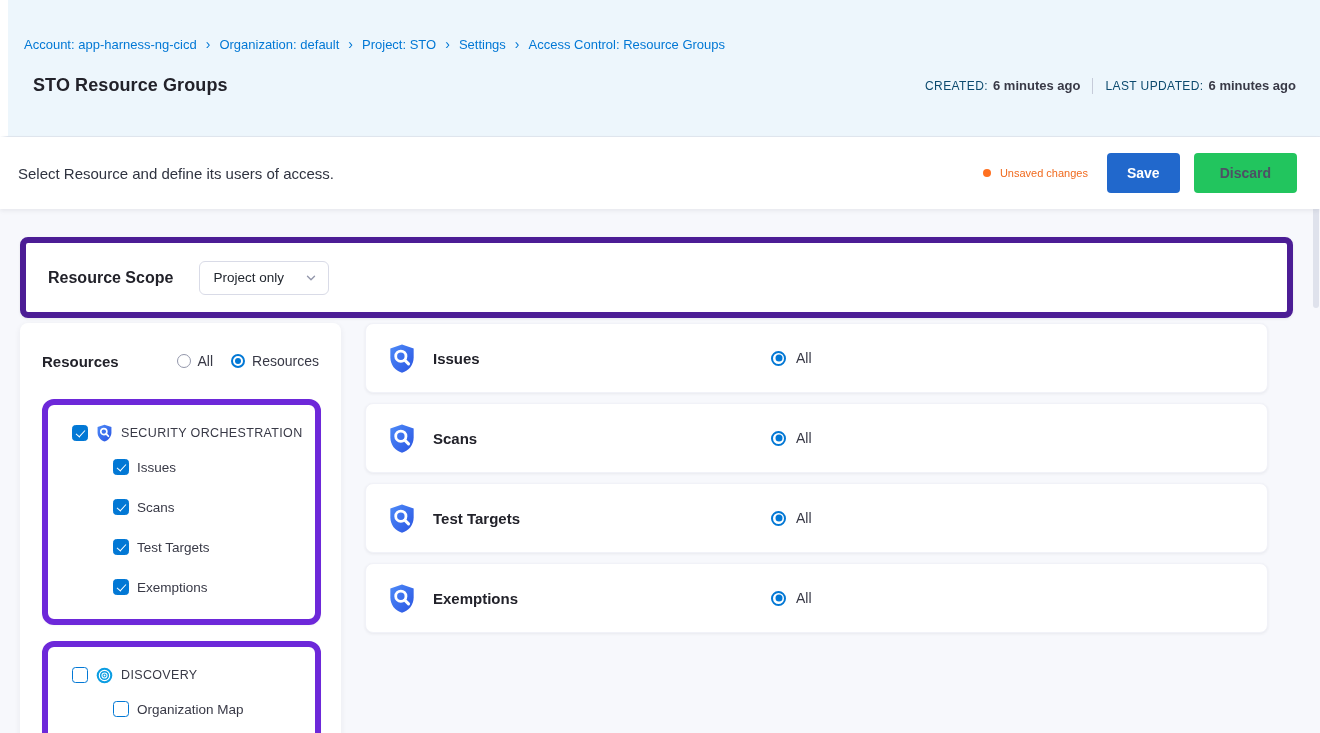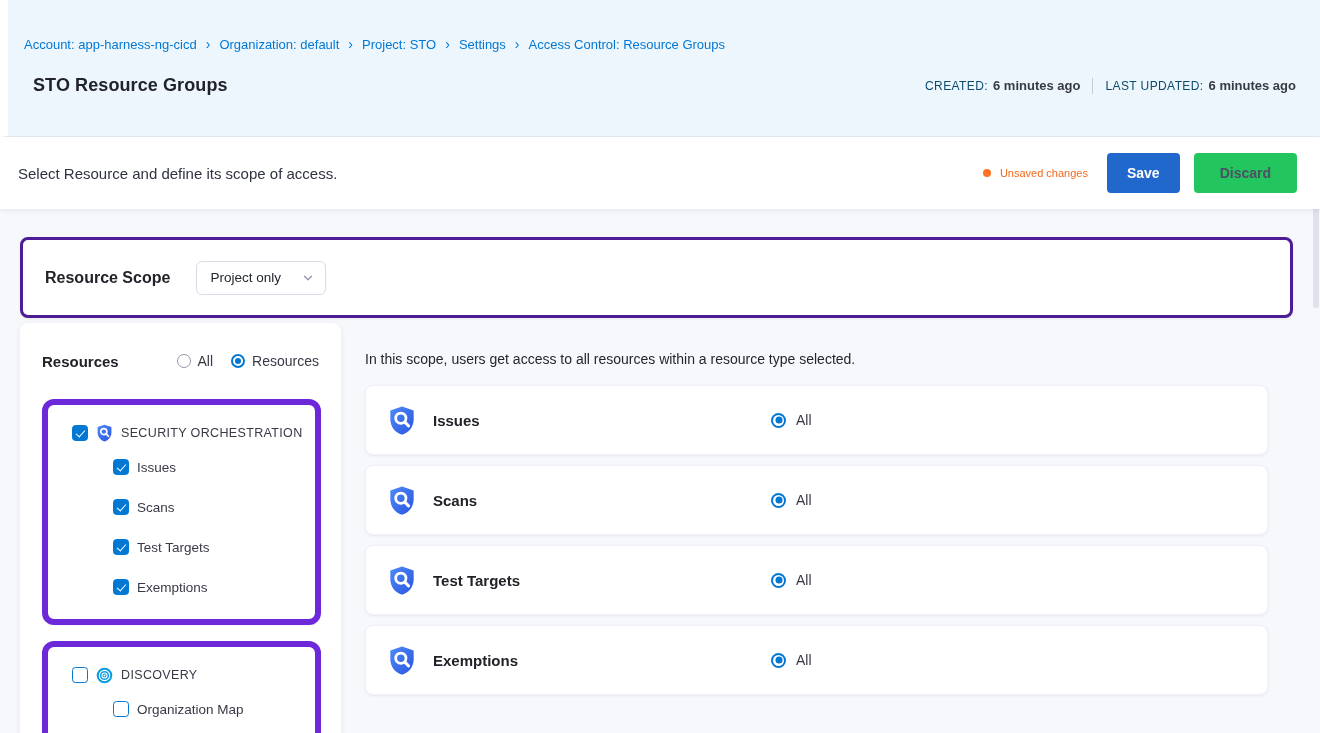--- a/index.html
+++ b/index.html
@@ -36,21 +36,21 @@
   .unsaved .dot { width:8px; height:8px; border-radius:50%; background:#ff7020; margin-right:9px; }
   .btn { border:none; border-radius:4px; height:40px; font-size:14px; font-weight:600; cursor:pointer;
          font-family:inherit; }
   .btn-save { background:#2168cc; color:#ffffff; padding:0 20px; margin-right:14px; }
   .btn-discard { background:#22c55e; color:#4e5065; padding:0 26px; }
 
   
   .content { padding:28px 27px 0 20px; }
   .scope-card {
     background:#fff; border-radius:8px; height:81px; display:flex; align-items:center;
-    padding:0 22px; box-shadow:0 1px 3px rgba(40,41,61,.08); border:3px solid #4c1d95;
+    padding:0 22px; box-shadow:0 1px 3px rgba(40,41,61,.08); border:6px solid #4c1d95;
   }
   .scope-title { font-size:16px; font-weight:700; color:#22222a; margin-right:26px; }
   .select-box {
     height:34px; min-width:130px; background:#fff; border:1px solid #d9dbe7; border-radius:6px;
     display:flex; align-items:center; justify-content:space-between; padding:0 10px 0 13px;
     font-size:13.5px; color:#22272f; cursor:pointer;
   }
   .select-box svg { margin-left:14px; }
 
   .content-body { display:flex; margin-top:5px; align-items:flex-start; }
@@ -139,21 +139,21 @@
       <span class="meta-label">CREATED:</span>
       <span class="meta-value">6 minutes ago</span>
       <span class="meta-divider"></span>
       <span class="meta-label">LAST UPDATED:</span>
       <span class="meta-value">6 minutes ago</span>
     </div>
   </div>
 </div>
 
 <div class="toolbar">
-  <span class="toolbar-desc">Select Resource and define its scope of access.</span>
+  <span class="toolbar-desc">Select Resource and define its users of access.</span>
   <div class="toolbar-right">
     <span class="unsaved">
       <span class="dot"></span>
       <span>Unsaved changes</span>
     </span>
     <button class="btn btn-save">Save</button>
     <button class="btn btn-discard">Discard</button>
   </div>
 </div>
 
@@ -230,21 +230,20 @@
           <span class="group-label">DISCOVERY</span>
         </div>
         <div class="tree-child-row">
           <span class="checkbox"></span>
           <span class="child-label">Organization Map</span>
         </div>
       </div>
     </aside>
 
     <main class="resource-main">
-      <p class="main-desc">In this scope, users get access to all resources within a resource type selected.</p>
 
       <div class="resource-card">
         <span class="rc-icon">
           <svg width="28" height="31" viewBox="0 0 24 26">
               <path d="M12 1 L22 4.5 V12 C22 18.5 17.8 23.7 12 25.2 C6.2 23.7 2 18.5 2 12 V4.5 Z" fill="url(#shieldGrad)"></path>
               <circle cx="11" cy="11" r="4.4" fill="none" stroke="#fff" stroke-width="2.4"></circle>
               <line x1="14.4" y1="14.4" x2="17.6" y2="17.6" stroke="#fff" stroke-width="2.6" stroke-linecap="round"></line>
             </svg>
         </span>
         <span class="rc-title">Issues</span>

